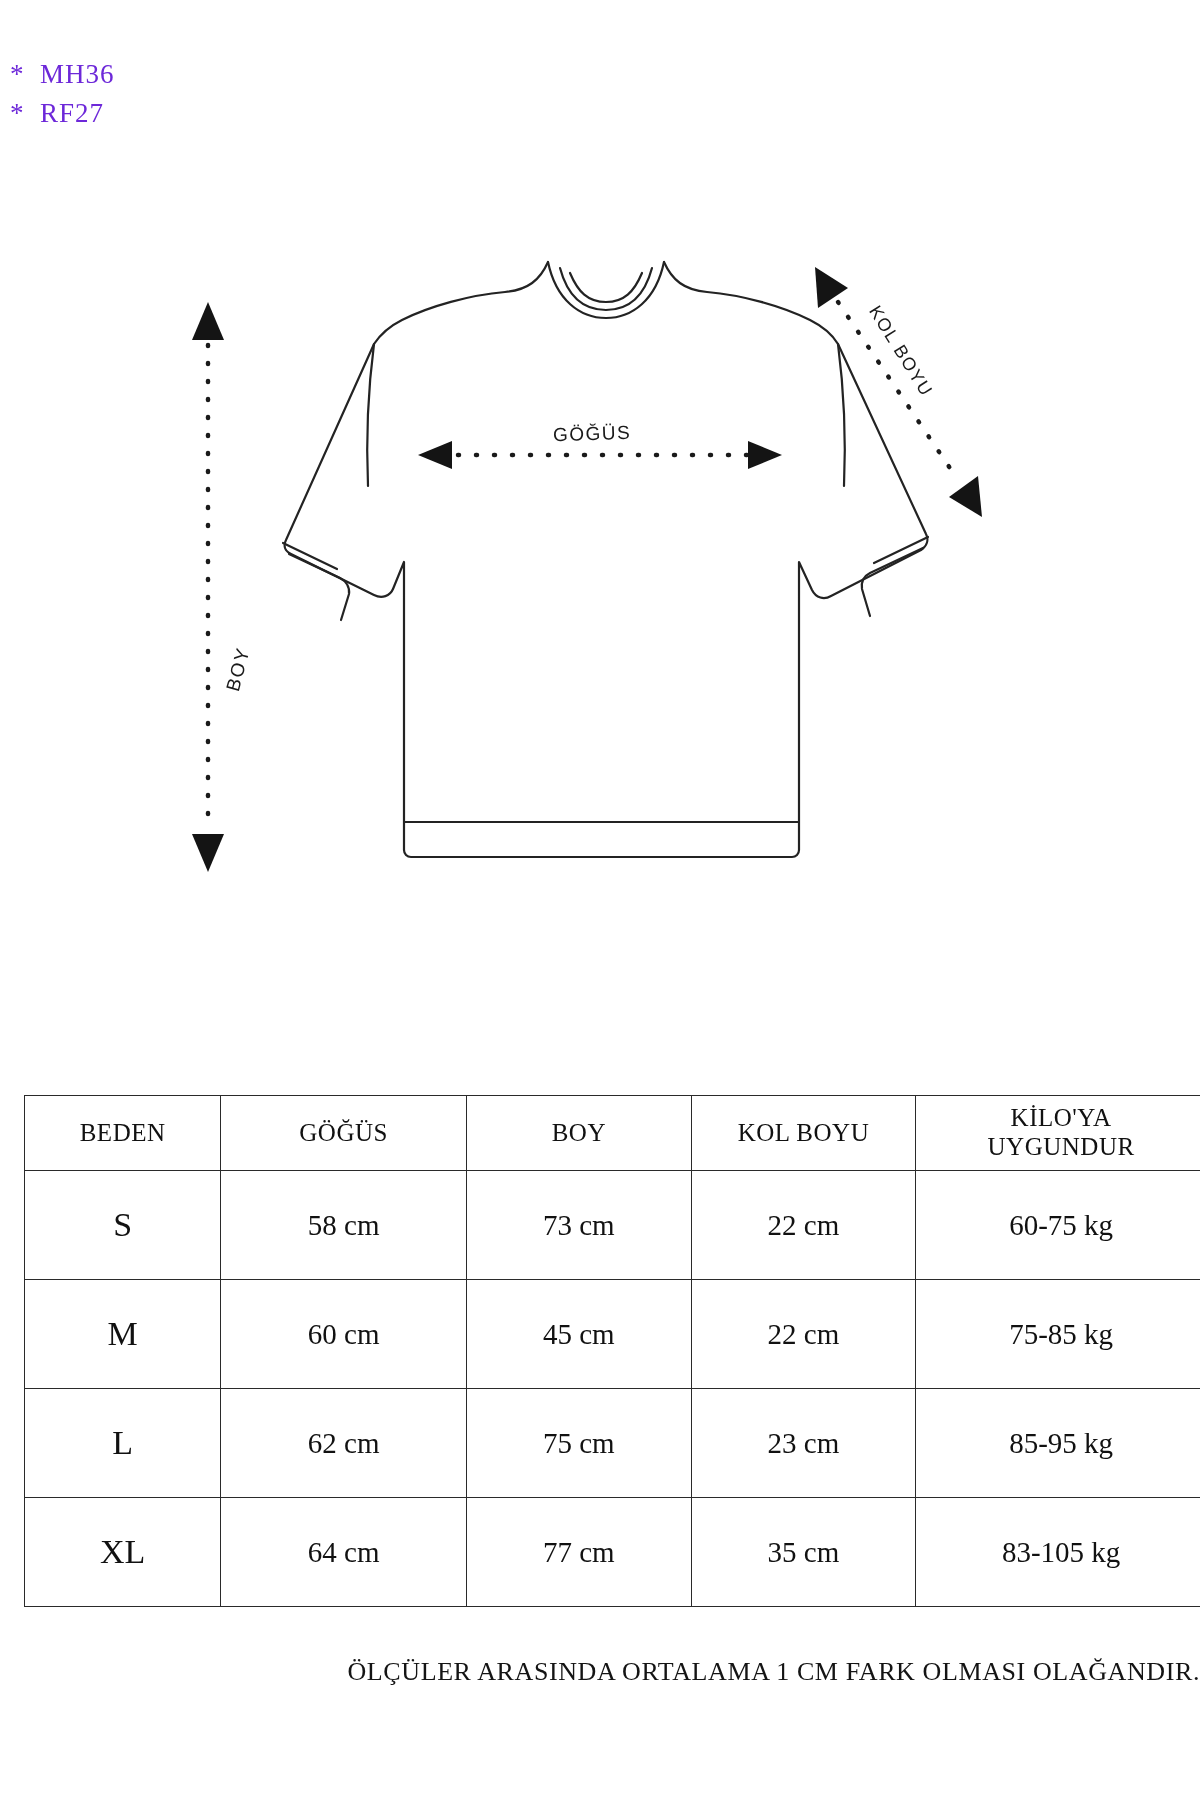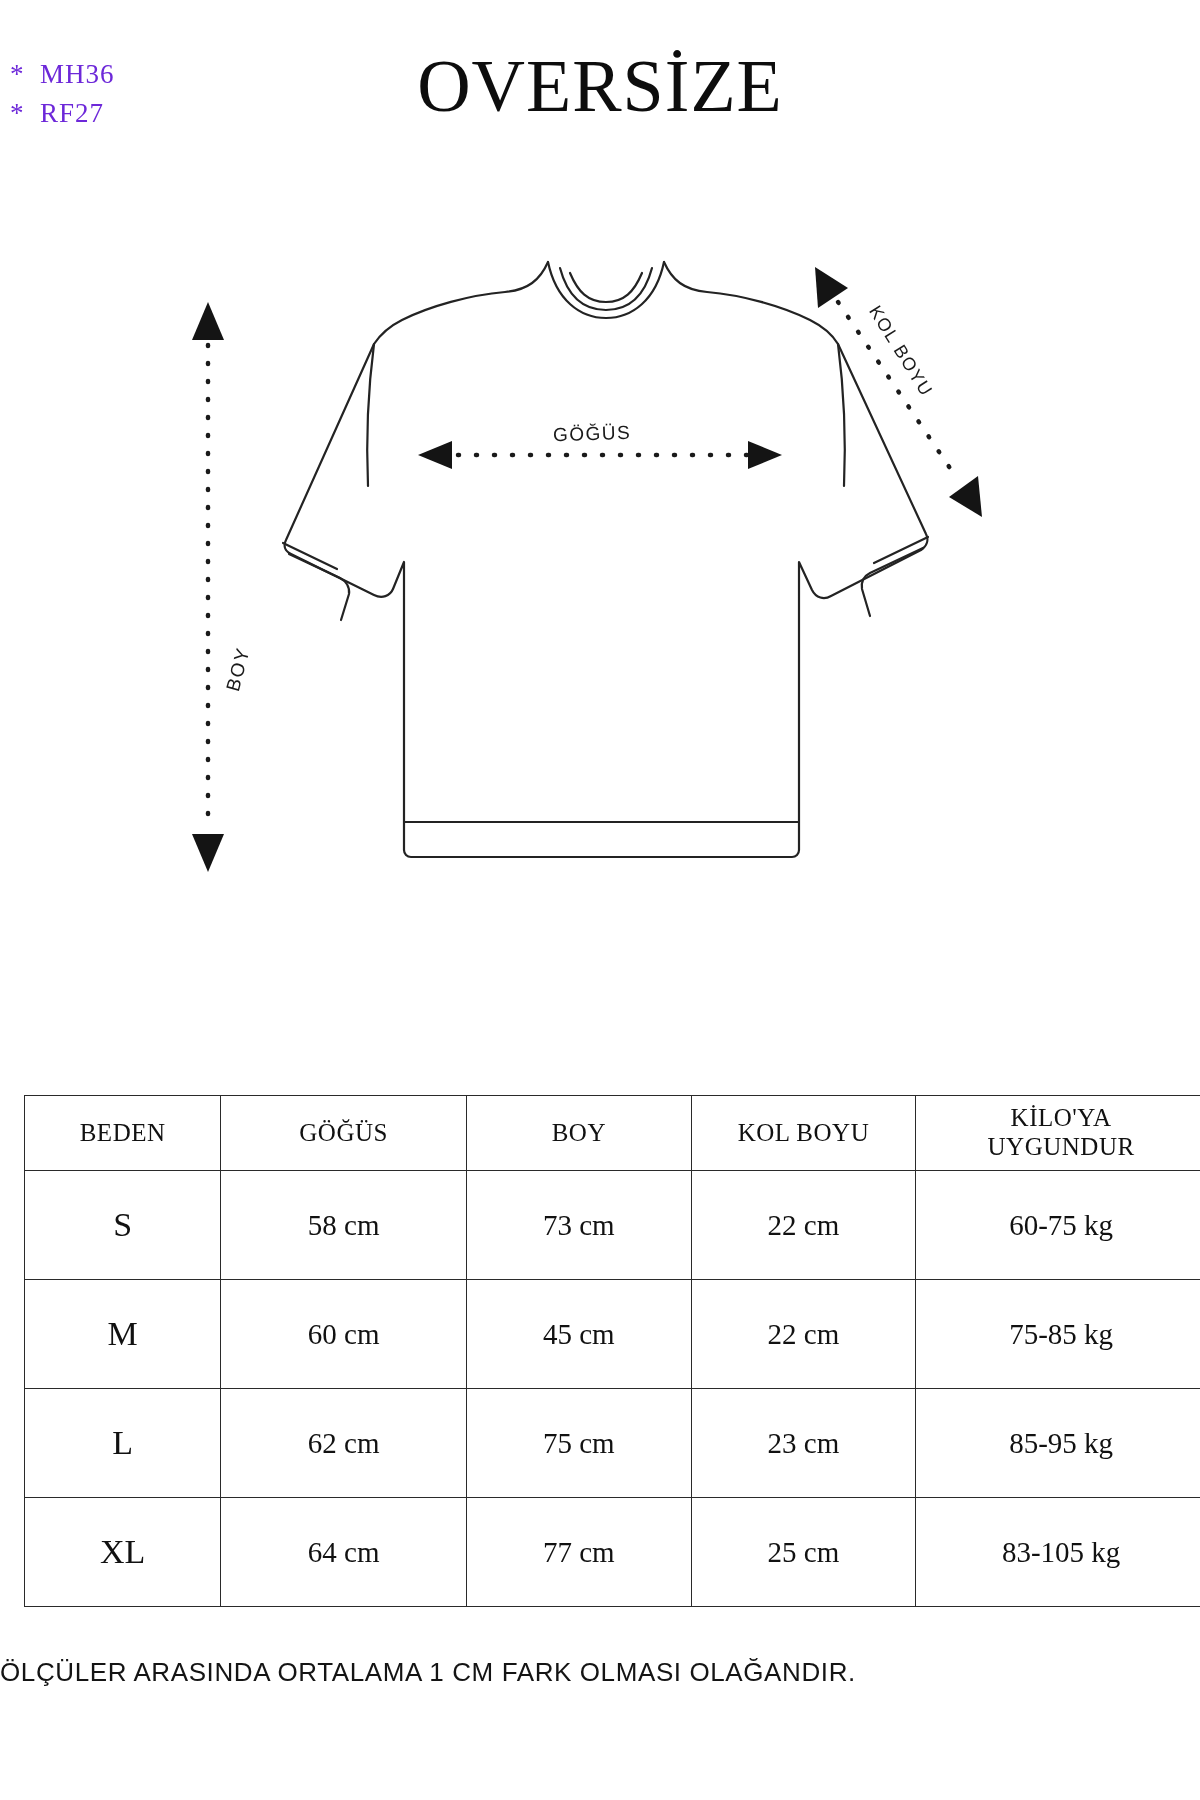--- a/index.html
+++ b/index.html
@@ -130,38 +130,37 @@
   
   .hdr-round {
     position: relative;
   }
 
   .footnote {
     position: absolute;
     left: 0;
     top: 1657px;
     width: 1200px;
-    text-align: left;
-    font-family: Liberation Sans, sans-serif;
+    text-align: right;
+    font-family: Liberation Serif, serif;
     font-size: 26px;
     letter-spacing: 0.6px;
     color: #141414;
   }
 </style>
 </head>
 <body>
 
 <div class="page">
 
   <div class="codes">
     <div>*  MH36</div>
     <div>*  RF27</div>
   </div>
 
-  <div class="title">OVERSİZE</div>
 
   <div class="diagram">
     <svg width="1200" height="700" viewBox="0 0 1200 700">
       <g fill="none" stroke="#232323" stroke-width="2.2" stroke-linejoin="round" stroke-linecap="round">
 
         <path d="M548,22
                  C540,40 528,50 505,52
                  C470,55 430,66 402,80
                  C390,86 380,95 374,104
                  L286,300
@@ -272,21 +271,21 @@
           <td class="beden-cell">L</td>
           <td>62 cm</td>
           <td>75 cm</td>
           <td>23 cm</td>
           <td>85-95 kg</td>
         </tr>
         <tr>
           <td class="beden-cell">XL</td>
           <td>64 cm</td>
           <td>77 cm</td>
-          <td>25 cm</td>
+          <td>35 cm</td>
           <td>83-105 kg</td>
         </tr>
       </tbody>
     </table>
   </div>
 
   <div class="footnote">ÖLÇÜLER ARASINDA ORTALAMA 1 CM FARK OLMASI OLAĞANDIR.</div>
 
 </div>
 

